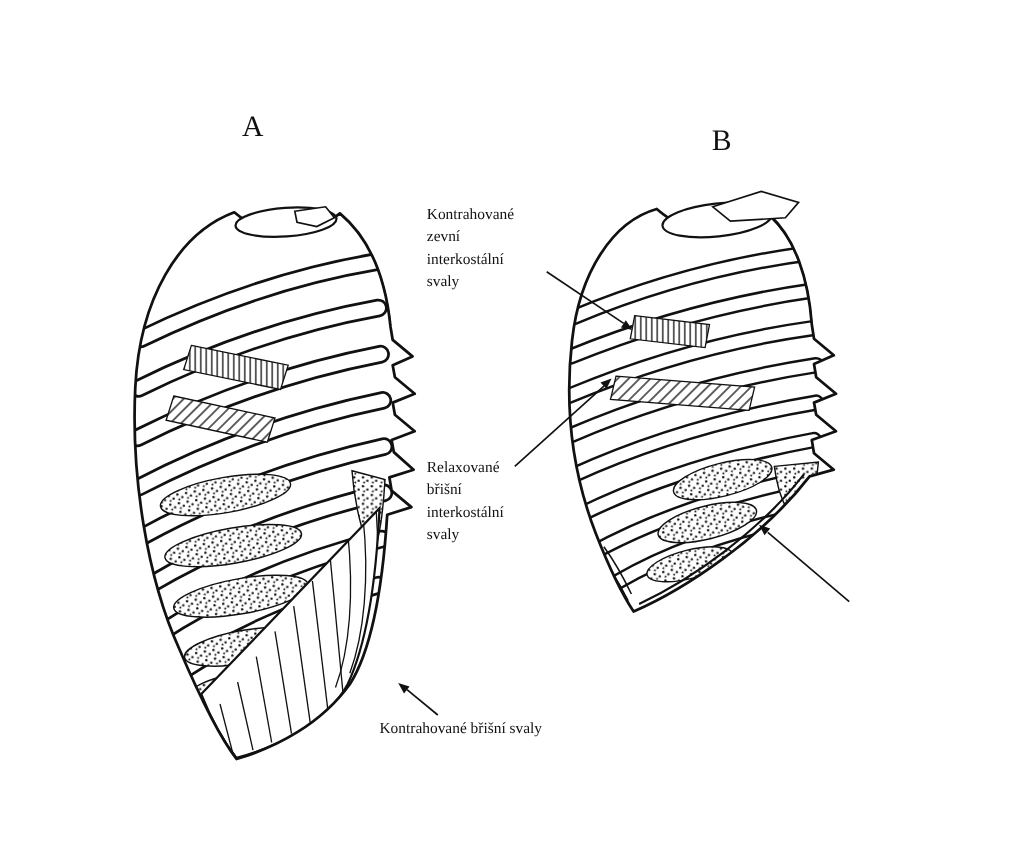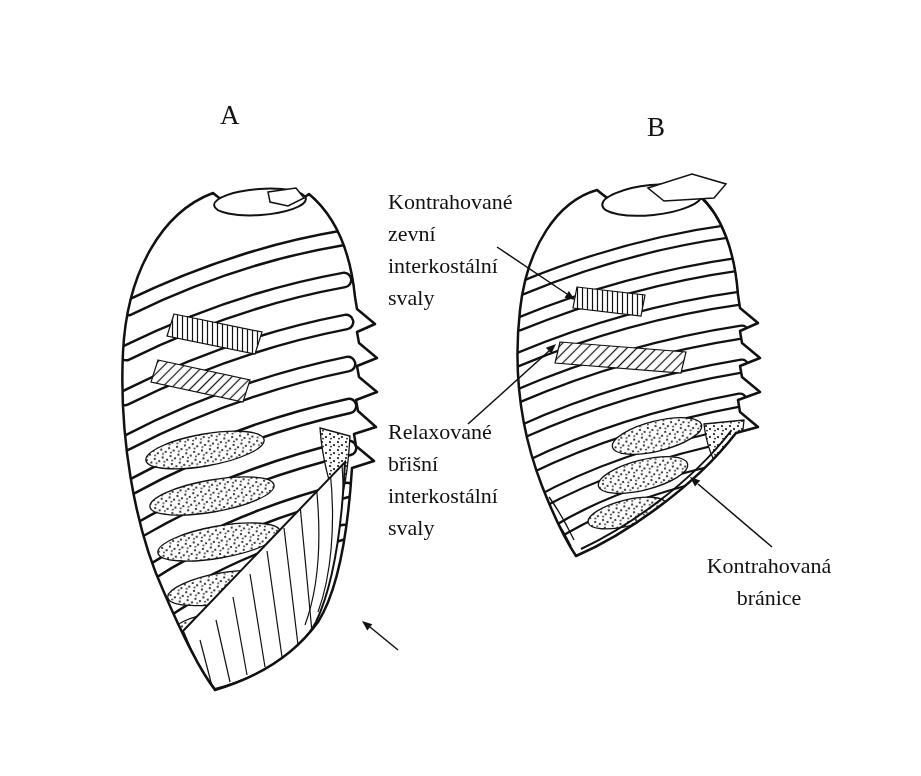--- a/index.html
+++ b/index.html
@@ -21,21 +21,21 @@
   .panel-label {
     position: absolute;
     font-size: 27px;
     letter-spacing: 0.5px;
     color: #111111;
   }
   #panel-a { left: 220px; top: 100px; }
   #panel-b { left: 647px; top: 112px; }
   .annot {
     position: absolute;
-    font-size: 22px;
+    font-size: 14px;
     line-height: 1.45;
     white-space: pre-line;
     color: #111111;
   }
   #annot-ext { left: 388px; top: 186px; width: 150px; }
   #annot-int { left: 388px; top: 416px; width: 150px; }
   #annot-dia { left: 688px; top: 550px; width: 162px; text-align: center; }
   #annot-abd { left: 345px; top: 653px; width: 260px; white-space: nowrap; }
 </style>
 </head>
@@ -208,16 +208,15 @@
   <div id="panel-b" class="panel-label">B</div>
 
   <div id="annot-ext" class="annot">Kontrahované
 zevní
 interkostální
 svaly</div>
   <div id="annot-int" class="annot">Relaxované
 břišní
 interkostální
 svaly</div>
-  <div id="annot-dia" class="annot">Kontrahovaná
-bránice</div>
+  <div id="annot-abd" class="annot">Kontrahované břišní svaly</div>
 
 </div>
 
 </body></html>

